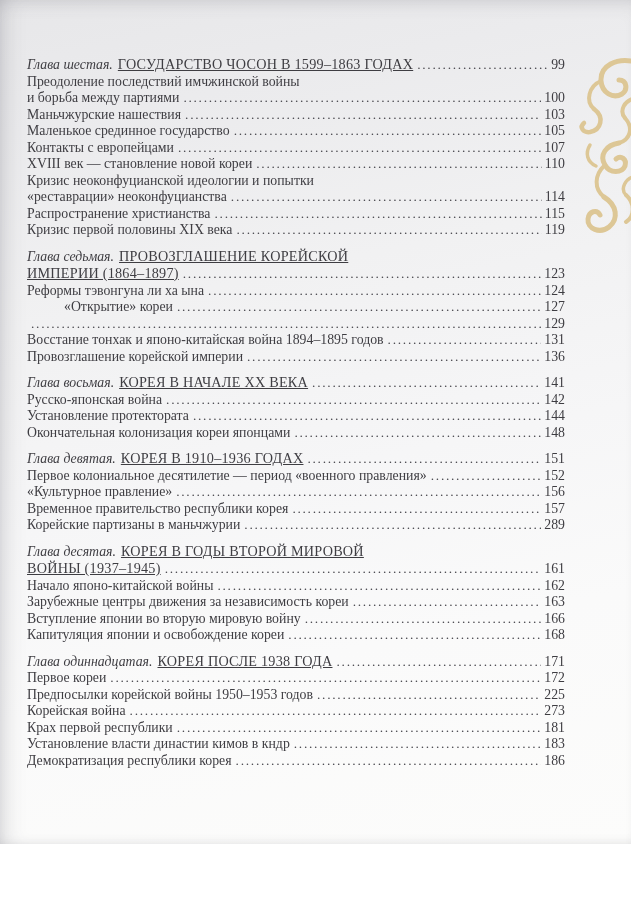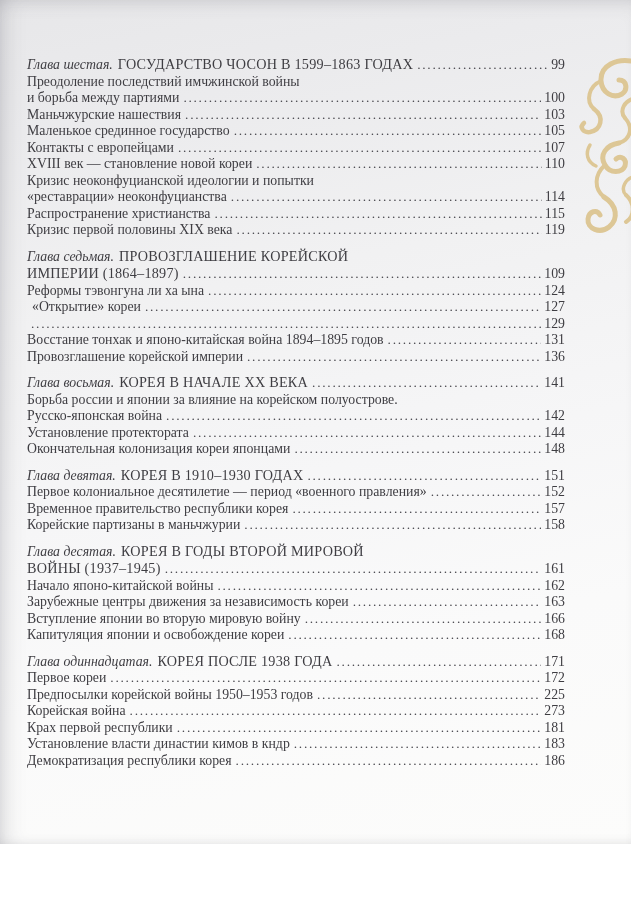--- a/index.html
+++ b/index.html
@@ -29,32 +29,33 @@
   }
 
   .toc-section { margin-bottom: 9px; }
 
   .row {
     display: flex;
     align-items: baseline;
     line-height: 16.5px;
     white-space: nowrap;
   }
-  .row.indent { padding-left: 5px; }
+  .row.indent { padding-left: 5px; margin-left: 32px; }
 
   .chapter-label {
     font-style: italic;
     font-size: 13.8px;
     margin-right: 5px;
     flex: 0 0 auto;
   }
   .chapter-title {
     font-size: 14.2px;
     letter-spacing: .25px;
     flex: 0 0 auto;
+    text-decoration: underline;
   }
   .entry-text { flex: 0 0 auto; }
 
   .leader {
     flex: 1 1 auto;
     overflow: hidden;
     white-space: nowrap;
     margin: 0 3px 0 4px;
     color: #4b4a50;
   }
@@ -152,21 +153,21 @@
         </div>
       </section>
       <section class="toc-section">
         <div class="row">
           <span class="chapter-label">Глава седьмая.</span>
           <span class="chapter-title">ПРОВОЗГЛАШЕНИЕ КОРЕЙСКОЙ</span>
         </div>
         <div class="row">
           <span class="chapter-title">ИМПЕРИИ (1864–1897)</span>
           <span class="leader"></span>
-          <span class="pg">109</span>
+          <span class="pg">123</span>
         </div>
         <div class="row">
           <span class="entry-text">Реформы тэвонгуна ли ха ына</span>
           <span class="leader"></span>
           <span class="pg">124</span>
         </div>
         <div class="row indent">
           <span class="entry-text">«Открытие» кореи</span>
           <span class="leader"></span>
           <span class="pg">127</span>
@@ -187,59 +188,61 @@
         </div>
       </section>
       <section class="toc-section">
         <div class="row">
           <span class="chapter-label">Глава восьмая.</span>
           <span class="chapter-title">КОРЕЯ В НАЧАЛЕ XX ВЕКА</span>
           <span class="leader"></span>
           <span class="pg">141</span>
         </div>
         <div class="row">
-          <span class="entry-text">Борьба россии и японии за влияние на корейском полуострове.</span>
-        </div>
-        <div class="row">
           <span class="entry-text">Русско-японская война</span>
           <span class="leader"></span>
           <span class="pg">142</span>
         </div>
         <div class="row">
           <span class="entry-text">Установление протектората</span>
           <span class="leader"></span>
           <span class="pg">144</span>
         </div>
         <div class="row">
           <span class="entry-text">Окончательная колонизация кореи японцами</span>
           <span class="leader"></span>
           <span class="pg">148</span>
         </div>
       </section>
       <section class="toc-section">
         <div class="row">
           <span class="chapter-label">Глава девятая.</span>
-          <span class="chapter-title">КОРЕЯ В 1910–1930 ГОДАХ</span>
+          <span class="chapter-title">КОРЕЯ В 1910–1936 ГОДАХ</span>
           <span class="leader"></span>
           <span class="pg">151</span>
         </div>
         <div class="row">
           <span class="entry-text">Первое колониальное десятилетие — период «военного правления»</span>
           <span class="leader"></span>
           <span class="pg">152</span>
         </div>
         <div class="row">
+          <span class="entry-text">«Культурное правление»</span>
+          <span class="leader"></span>
+          <span class="pg">156</span>
+        </div>
+        <div class="row">
           <span class="entry-text">Временное правительство республики корея</span>
           <span class="leader"></span>
           <span class="pg">157</span>
         </div>
         <div class="row">
           <span class="entry-text">Корейские партизаны в маньчжурии</span>
           <span class="leader"></span>
-          <span class="pg">158</span>
+          <span class="pg">289</span>
         </div>
       </section>
       <section class="toc-section">
         <div class="row">
           <span class="chapter-label">Глава десятая.</span>
           <span class="chapter-title">КОРЕЯ В ГОДЫ ВТОРОЙ МИРОВОЙ</span>
         </div>
         <div class="row">
           <span class="chapter-title">ВОЙНЫ (1937–1945)</span>
           <span class="leader"></span>

